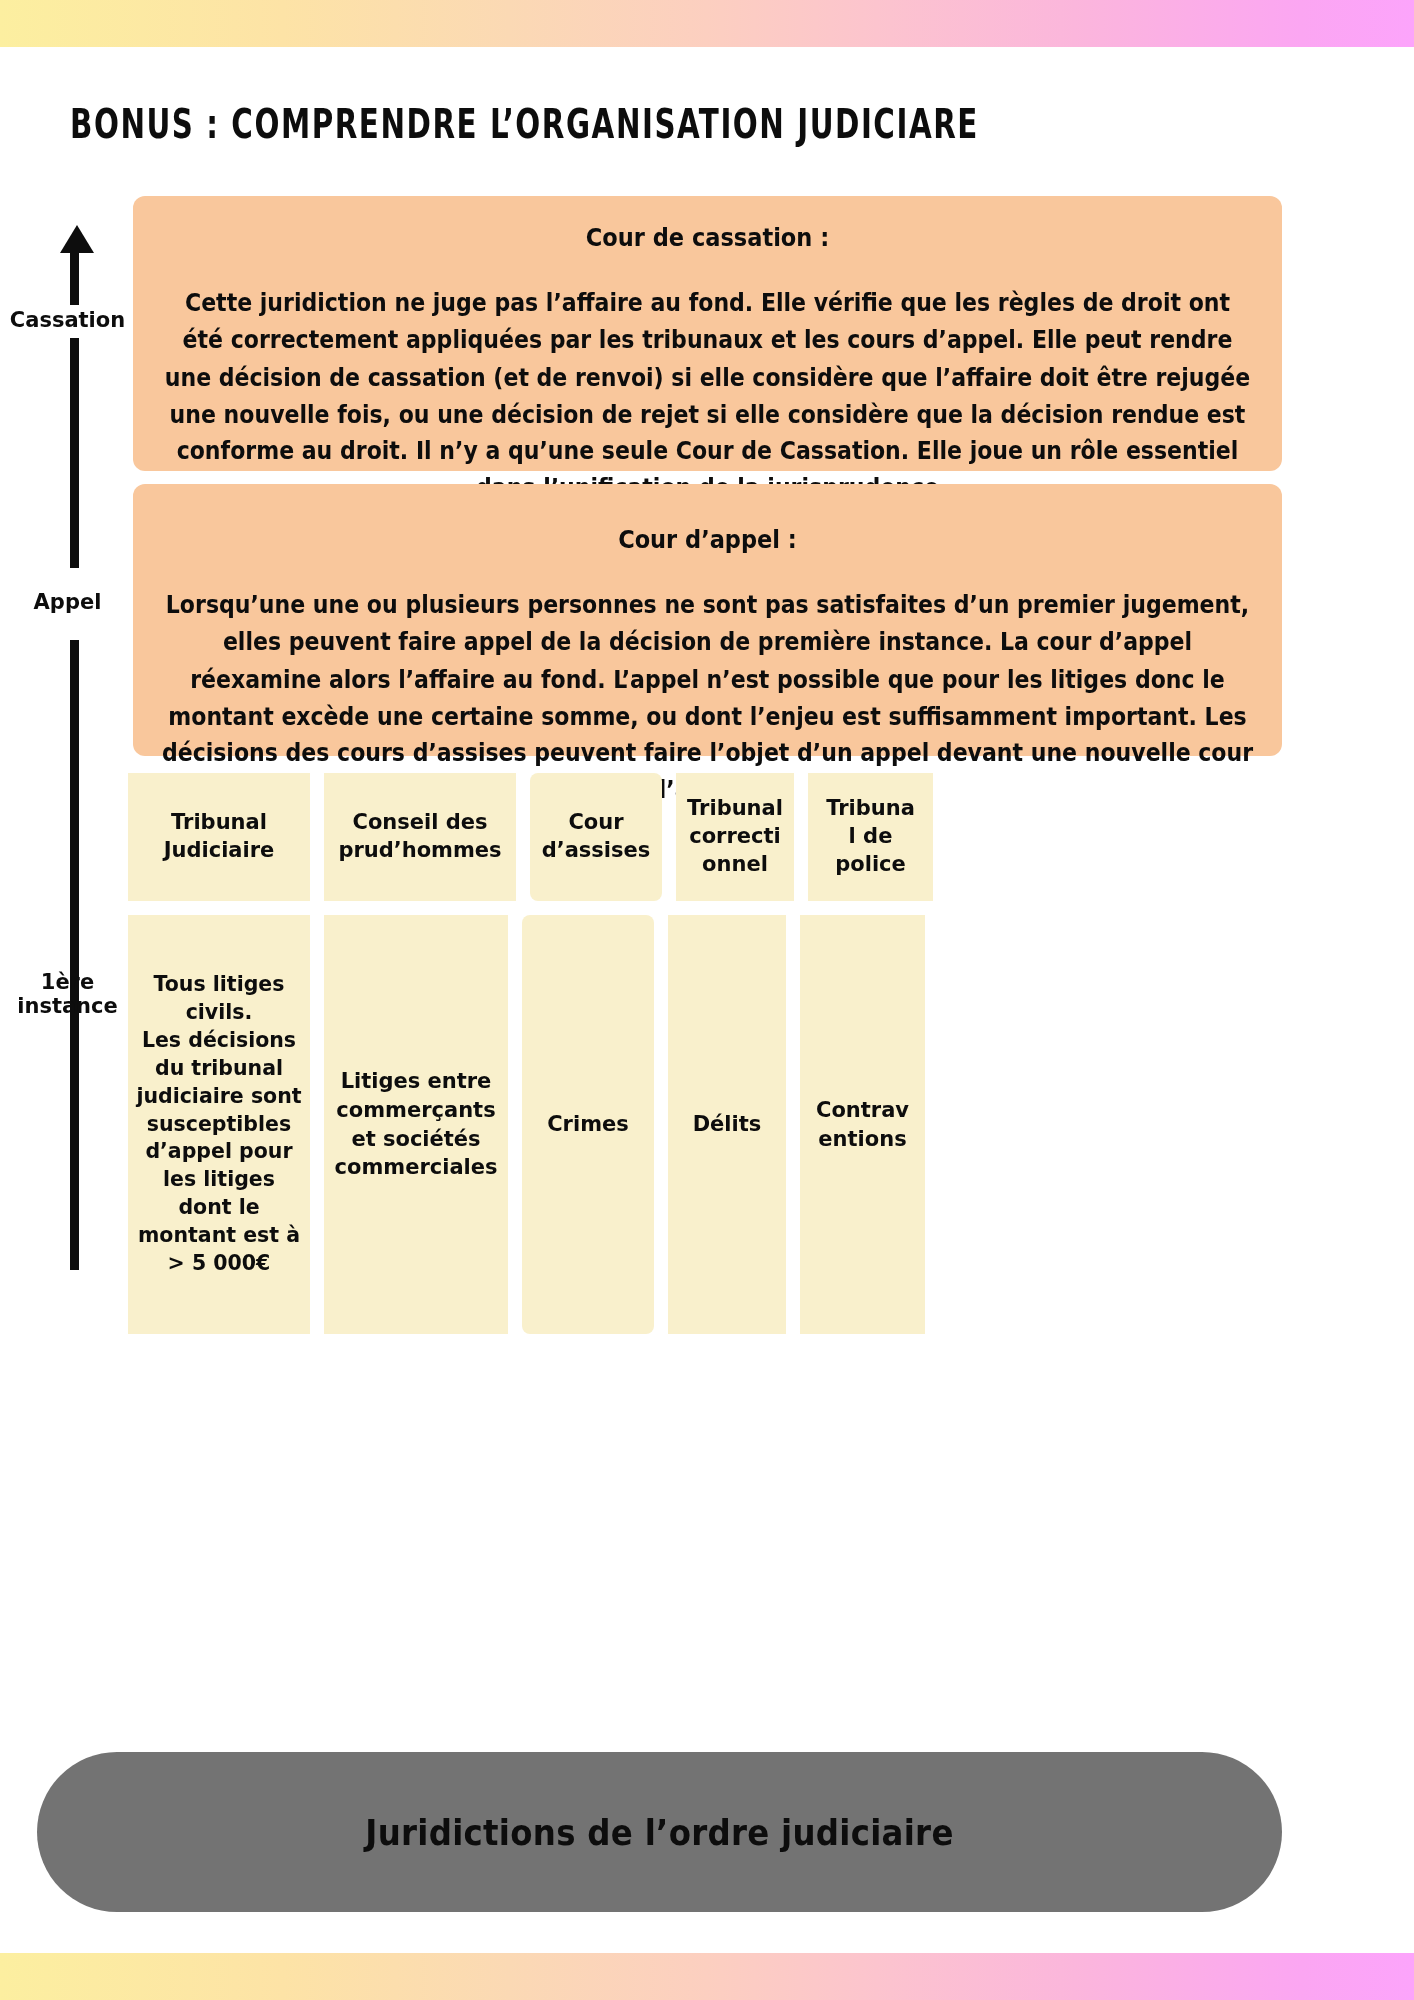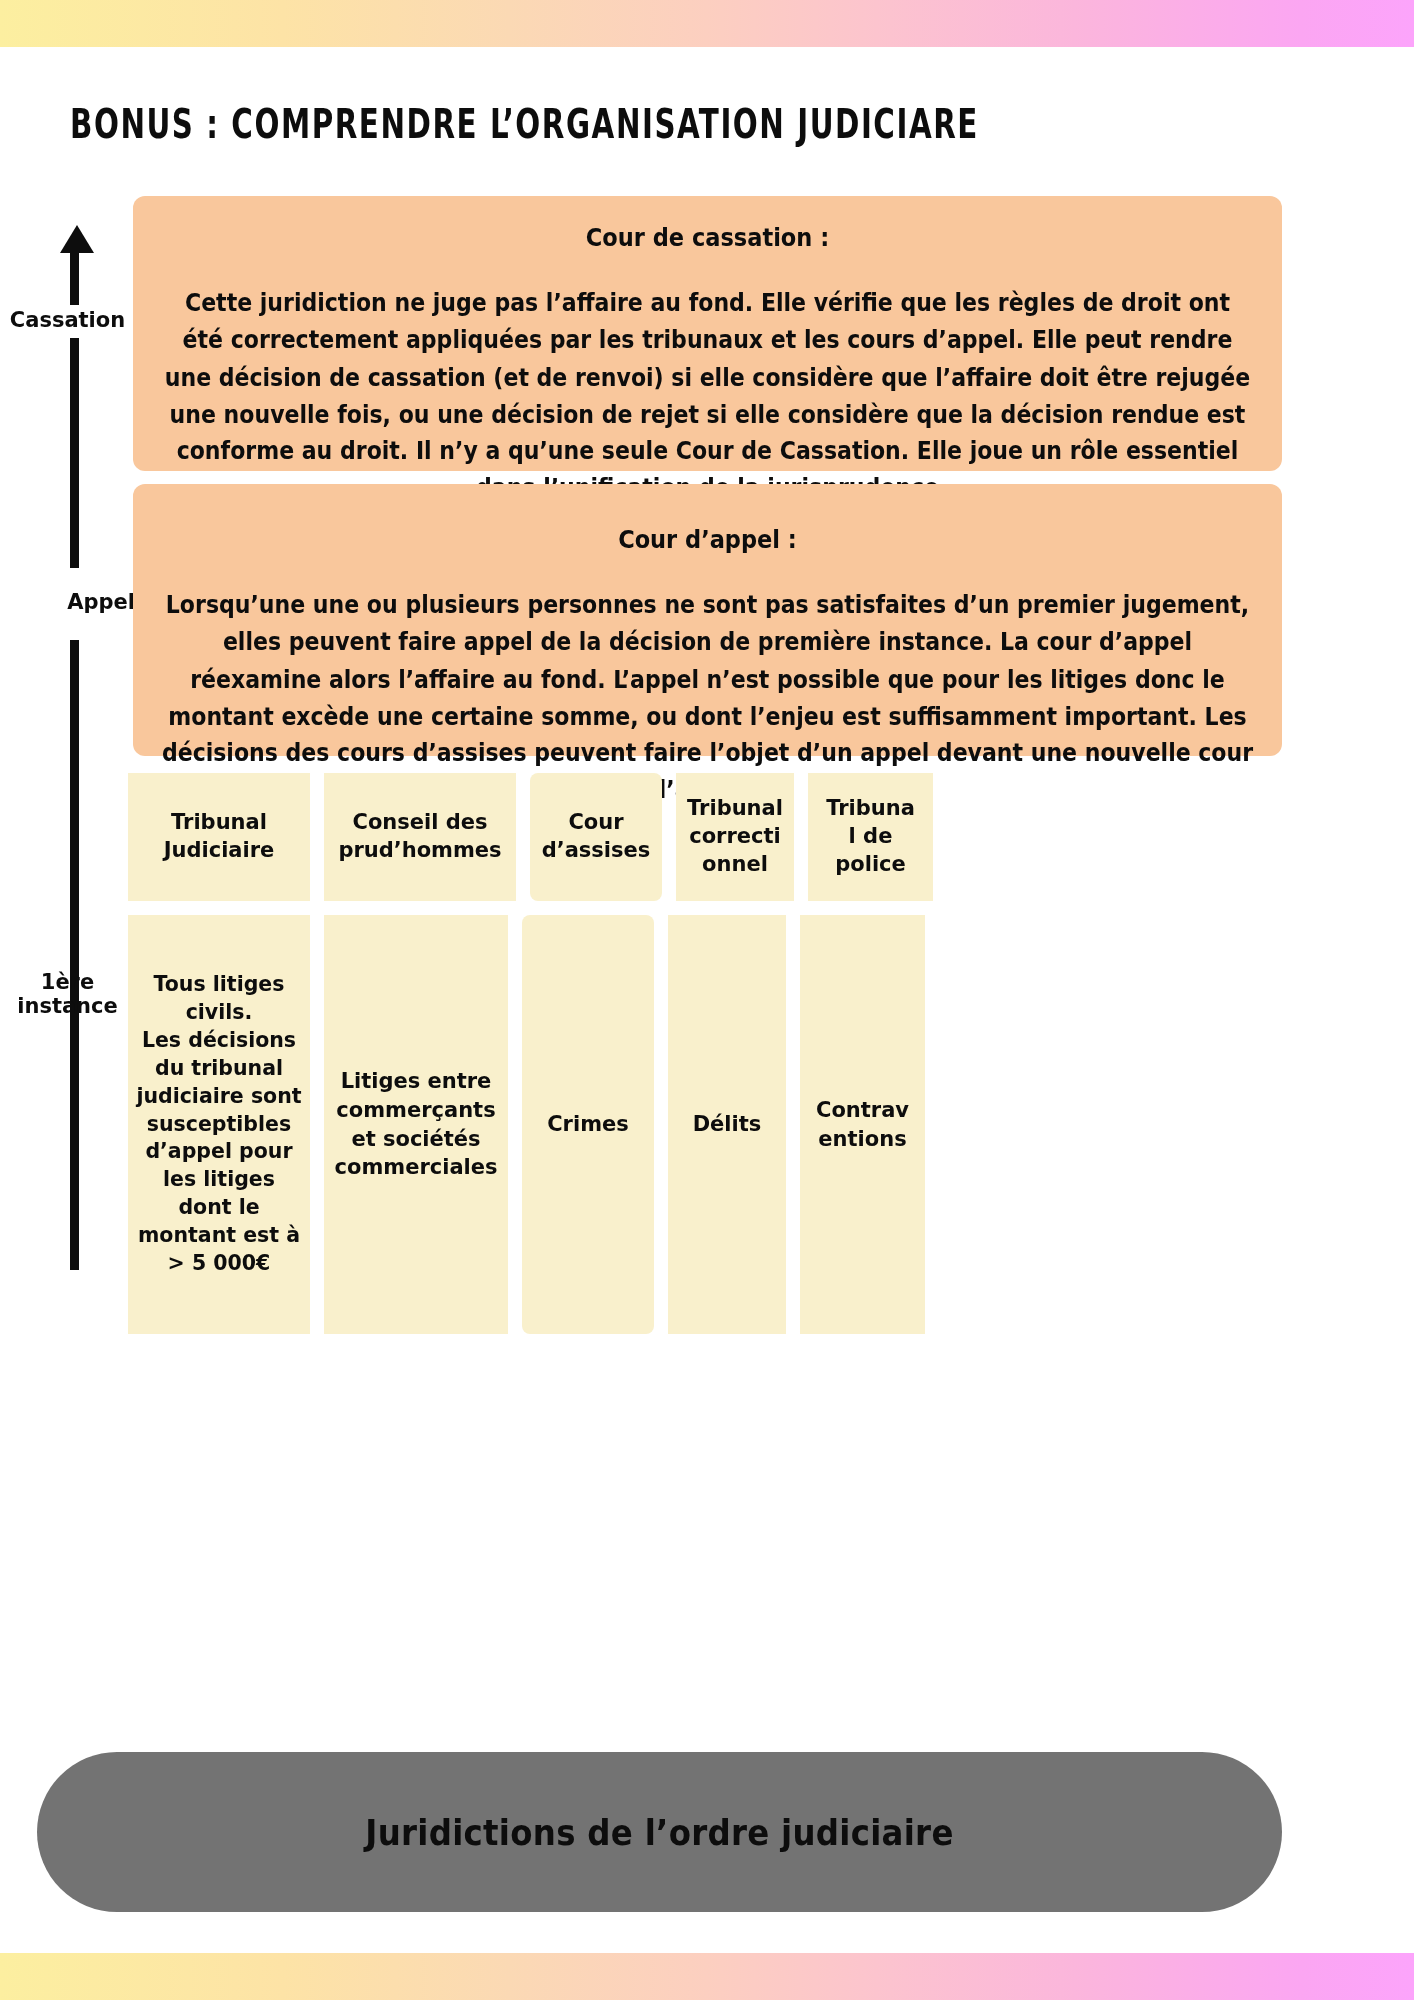--- a/index.html
+++ b/index.html
@@ -49,21 +49,21 @@
   .seg-3{ top:640px; height:630px; }
 
   .stage-label{
     position:absolute;
     font-family:"DejaVu Sans","Liberation Sans", sans-serif;
     font-weight:bold; font-size:21px; color:#0d0d0d;
     text-align:center; line-height:1.15;
     width:135px; left:0;
   }
   .stage-cassation{ top:308px; }
-  .stage-appel{ top:590px;text-align:right; }
+  .stage-appel{ top:590px; }
   .stage-instance{ top:970px; }
 
   
   .panel{
     position:absolute;
     background:#F9C79C;
     border-radius:12px;
     color:#0d0d0d;
     text-align:center;
     font-family:"DejaVu Sans Condensed","Liberation Sans", sans-serif;

